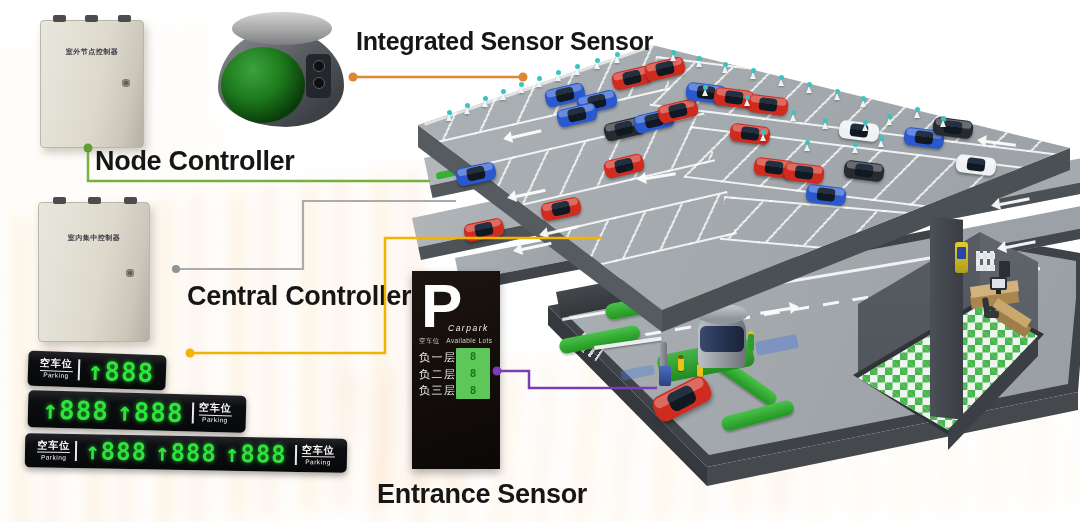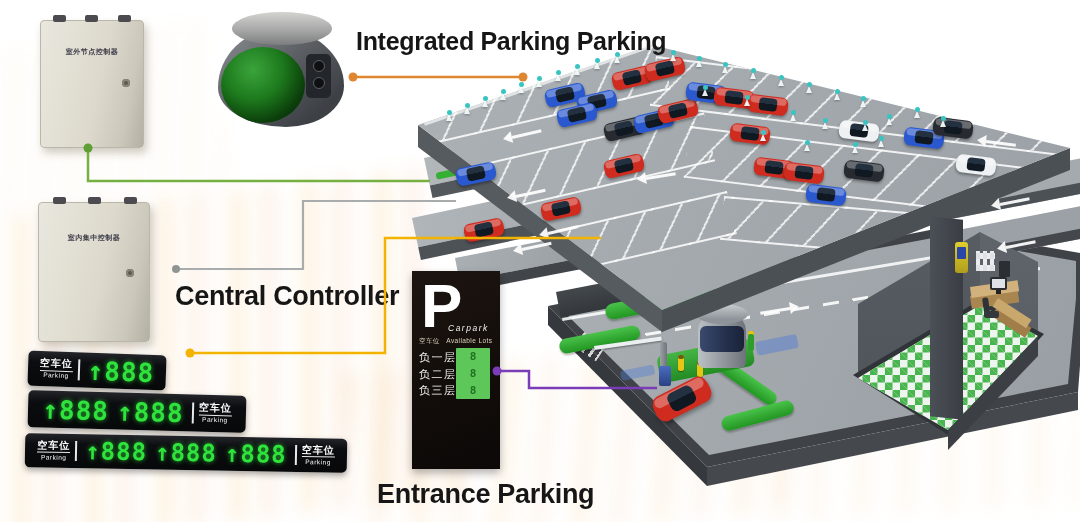--- a/index.html
+++ b/index.html
@@ -278,40 +278,41 @@
       <div class="arrow" style="left: 790px; top: 307px; transform: rotate(-9deg) scaleX(-1);"></div>
     </div>
 
   <div class="ctrlbox" style="left:40px;top:20px;width:102px;height:126px;">
     <div class="foot" style="left:12px;"></div>
     <div class="foot" style="left:44px;"></div>
     <div class="foot" style="left:77px;"></div>
     <div class="smudge" style="top:26px;">室外节点控制器</div>
     <div class="keyhole" style="right:13px;top:58px;"></div>
   </div>
+  <div class="biglabel" style="left:95px;top:146px;font-size:27px;">Node Controller</div>
 
   <div class="sensor-dev">
     <div class="body"></div>
     <div class="dome"></div>
     <div class="cap"></div>
     <div class="pnl">
       <i style="top:6px;"></i>
       <i style="top:23px;"></i>
     </div>
   </div>
-  <div class="biglabel" style="left:356px;top:27px;font-size:25px;">Integrated Parking Parking</div>
+  <div class="biglabel" style="left:356px;top:27px;font-size:25px;">Integrated Sensor Sensor</div>
 
   <div class="ctrlbox" style="left:38px;top:202px;width:110px;height:138px;">
     <div class="foot" style="left:14px;"></div>
     <div class="foot" style="left:49px;"></div>
     <div class="foot" style="left:85px;"></div>
     <div class="smudge" style="top:30px;">室内集中控制器</div>
     <div class="keyhole" style="right:15px;top:66px;"></div>
   </div>
-  <div class="biglabel" style="left:175px;top:281px;font-size:27px;">Central Controller</div>
+  <div class="biglabel" style="left:187px;top:281px;font-size:27px;">Central Controller</div>
 
   <div class="ledbar" id="led-bar-0" style="left:28px;top:353px;width:138px;height:35px;transform:rotate(2deg);">
       <div class="cnlab">
         <span class="cn">空车位</span>
         <span class="line"></span>
         <span class="en">Parking</span>
       </div>
       <span class="seg" style="font-size: 26px;">↑888</span>
     </div>
   <div class="ledbar" id="led-bar-1" style="left:28px;top:393px;width:218px;height:37px;transform:rotate(1.5deg);">
@@ -350,21 +351,21 @@
         <div>负一层</div>
         <div>负二层</div>
         <div>负三层</div>
       </div>
     <div class="ledblock" id="led-block">
         <span>8</span>
         <span>8</span>
         <span>8</span>
       </div>
   </div>
-  <div class="biglabel" style="left:377px;top:479px;font-size:27px;">Entrance Parking</div>
+  <div class="biglabel" style="left:377px;top:479px;font-size:27px;">Entrance Sensor</div>
 
   <svg class="connectors" width="1080" height="522">
     <polyline points="353,77 523,77" fill="none" style="stroke:var(--accent-orange);" stroke-width="2.5"></polyline>
     <circle cx="353" cy="77" r="4.5" style="fill:var(--accent-orange);"></circle>
     <circle cx="523" cy="77" r="4.5" style="fill:var(--accent-orange);"></circle>
     <polyline points="88,148 88,181 430,181" fill="none" style="stroke:var(--accent-green);" stroke-width="2.5"></polyline>
     <circle cx="88" cy="148" r="4.5" style="fill:#5f9e35;"></circle>
     <polyline points="176,269 303,269 303,201 456,201" fill="none" style="stroke:var(--accent-grey);" stroke-width="2.2"></polyline>
     <circle cx="176" cy="269" r="4" style="fill:#8f9494;"></circle>
     <polyline points="190,353 385,353 385,238 601,238" fill="none" style="stroke:var(--accent-yellow);" stroke-width="2.5"></polyline>

